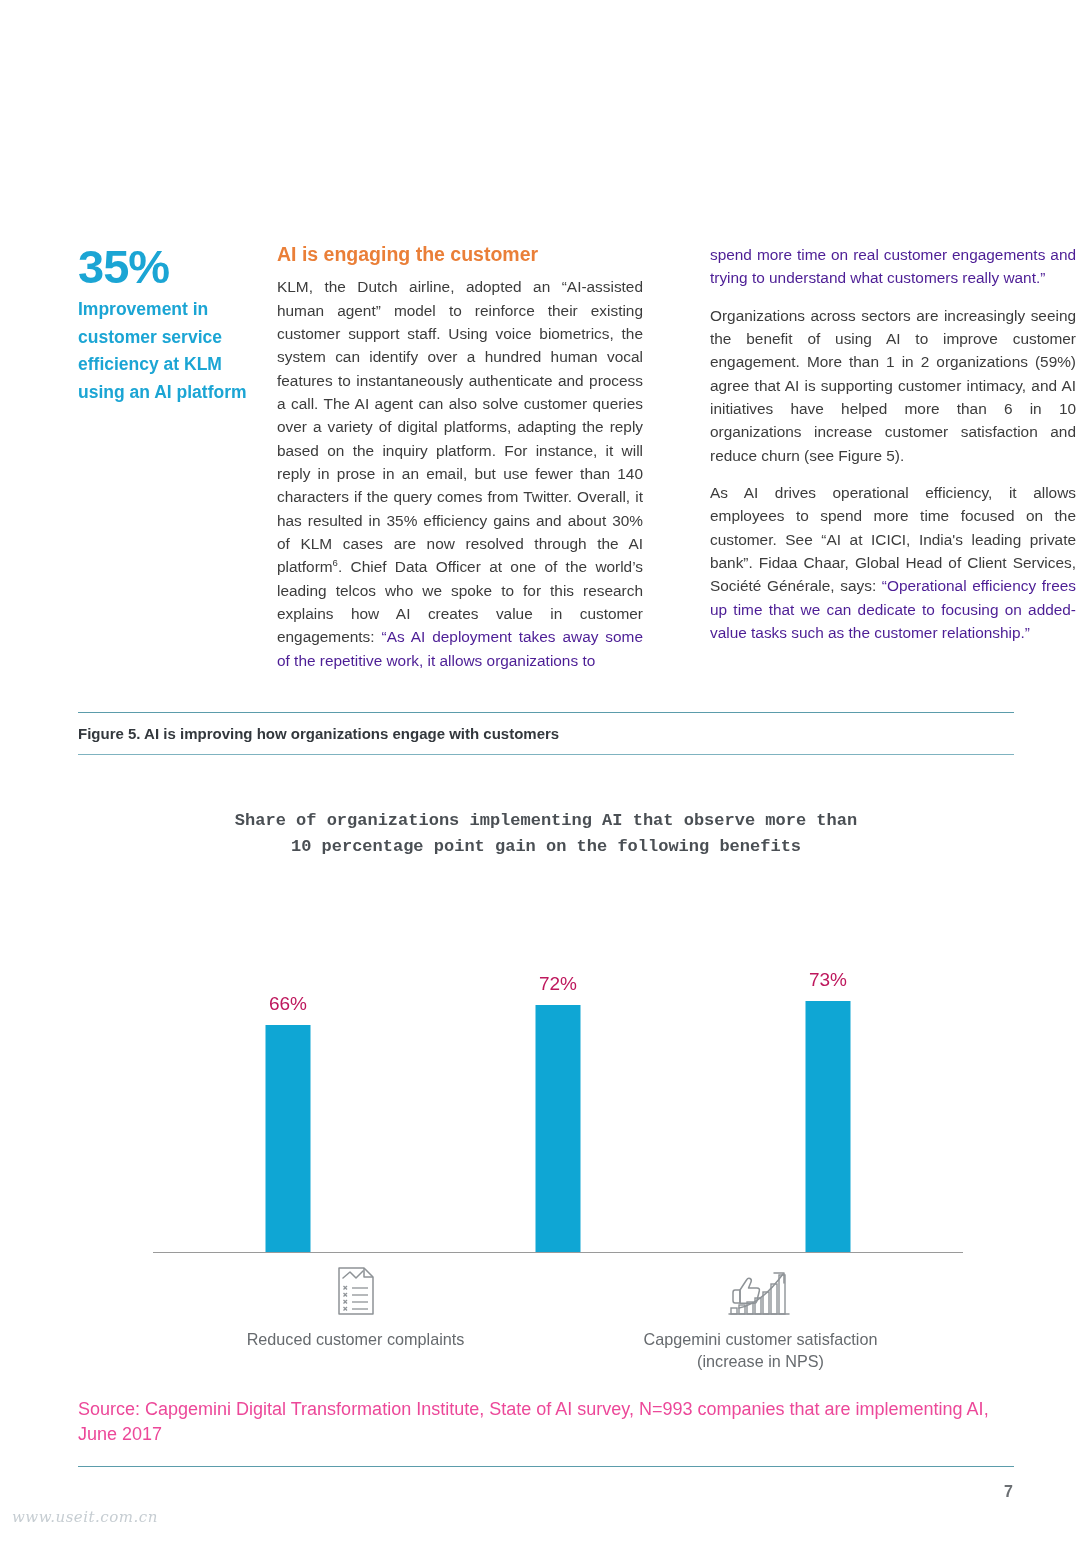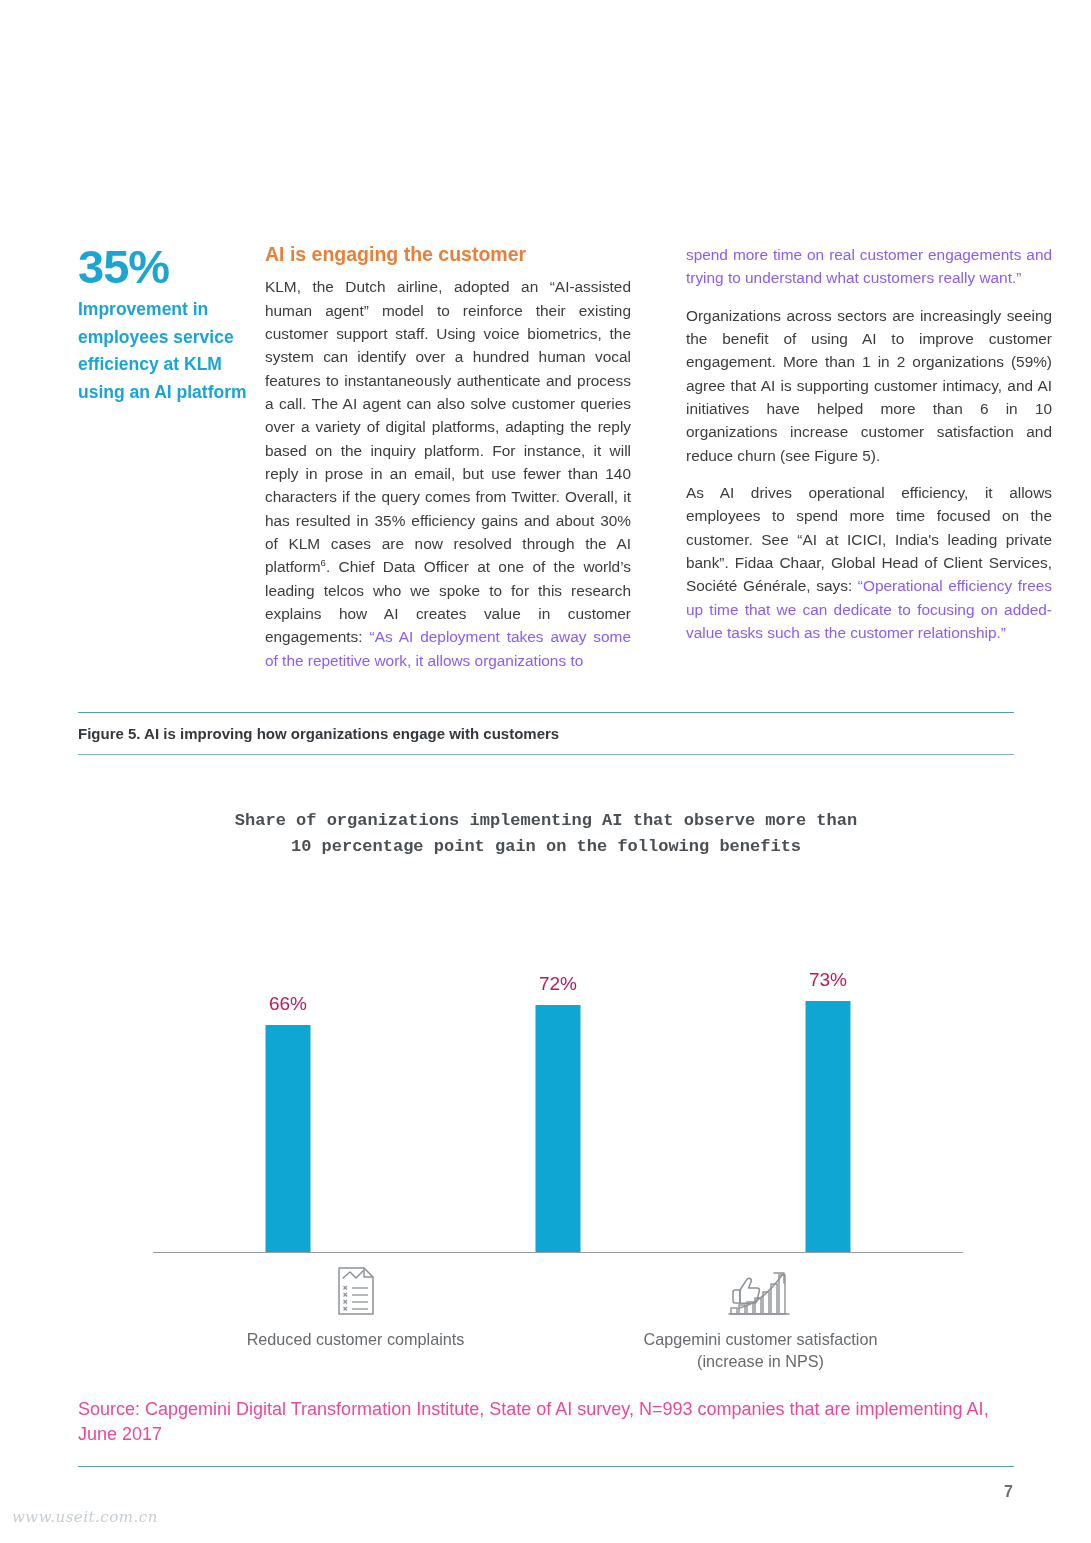--- a/index.html
+++ b/index.html
@@ -21,21 +21,21 @@
     inset: 0;
   }
 
   
   .top-block {
     position: absolute;
     left: 78px;
     top: 243px;
     width: 936px;
     display: flex;
-    gap: 0px;
+    gap: 12px;
   }
 
   .col-stat {
     width: 175px;
     flex: 0 0 175px;
     padding-right: 12px;
   }
   .stat-number {
     color: #1ba5d4;
     font-size: 47px;
@@ -74,21 +74,21 @@
   p.body {
     font-size: 15.4px;
     line-height: 1.515;
     text-align: justify;
     color: #3c3c3c;
     margin: 0 0 14px 0;
   }
   p.body:last-child { margin-bottom: 0; }
 
   .quote {
-    color: #8b5cf6;
+    color: #4c1d95;
   }
   sup {
     font-size: 0.62em;
     vertical-align: super;
   }
 
   
   .figure-caption-wrap {
     position: absolute;
     left: 78px;
@@ -237,21 +237,21 @@
 </style>
 </head>
 <body>
 
 <div class="page">
 
   <div class="top-block">
 
     <div class="col-stat">
       <div class="stat-number">35%</div>
-      <div class="stat-caption">Improvement in employees service efficiency at KLM using an AI platform</div>
+      <div class="stat-caption">Improvement in customer service efficiency at KLM using an AI platform</div>
     </div>
 
     <div class="col-text">
       <h2 class="section-heading">AI is engaging the customer</h2>
       <p class="body"><span>KLM, the Dutch airline, adopted an “AI-assisted human agent” model to reinforce their existing customer support staff. Using voice biometrics, the system can identify over a hundred human vocal features to instantaneously authenticate and process a call. The AI agent can also solve customer queries over a variety of digital platforms, adapting the reply based on the inquiry platform. For instance, it will reply in prose in an email, but use fewer than 140 characters if the query comes from Twitter. Overall, it has resulted in 35% efficiency gains and about 30% of KLM cases are now resolved through the AI platform</span><sup>6</sup><span>. Chief Data Officer at one of the world’s leading telcos who we spoke to for this research explains how AI creates value in customer engagements: </span><span class="quote">“As AI deployment takes away some of the repetitive work, it allows organizations to </span></p>
     </div>
 
     <div class="col-text-2">
       <p class="body"><span class="quote">spend more time on real customer engagements and trying to understand what customers really want.”</span></p>
       <p class="body">Organizations across sectors are increasingly seeing the benefit of using AI to improve customer engagement. More than 1 in 2 organizations (59%) agree that AI is supporting customer intimacy, and AI initiatives have helped more than 6 in 10 organizations increase customer satisfaction and reduce churn (see Figure 5).</p>

